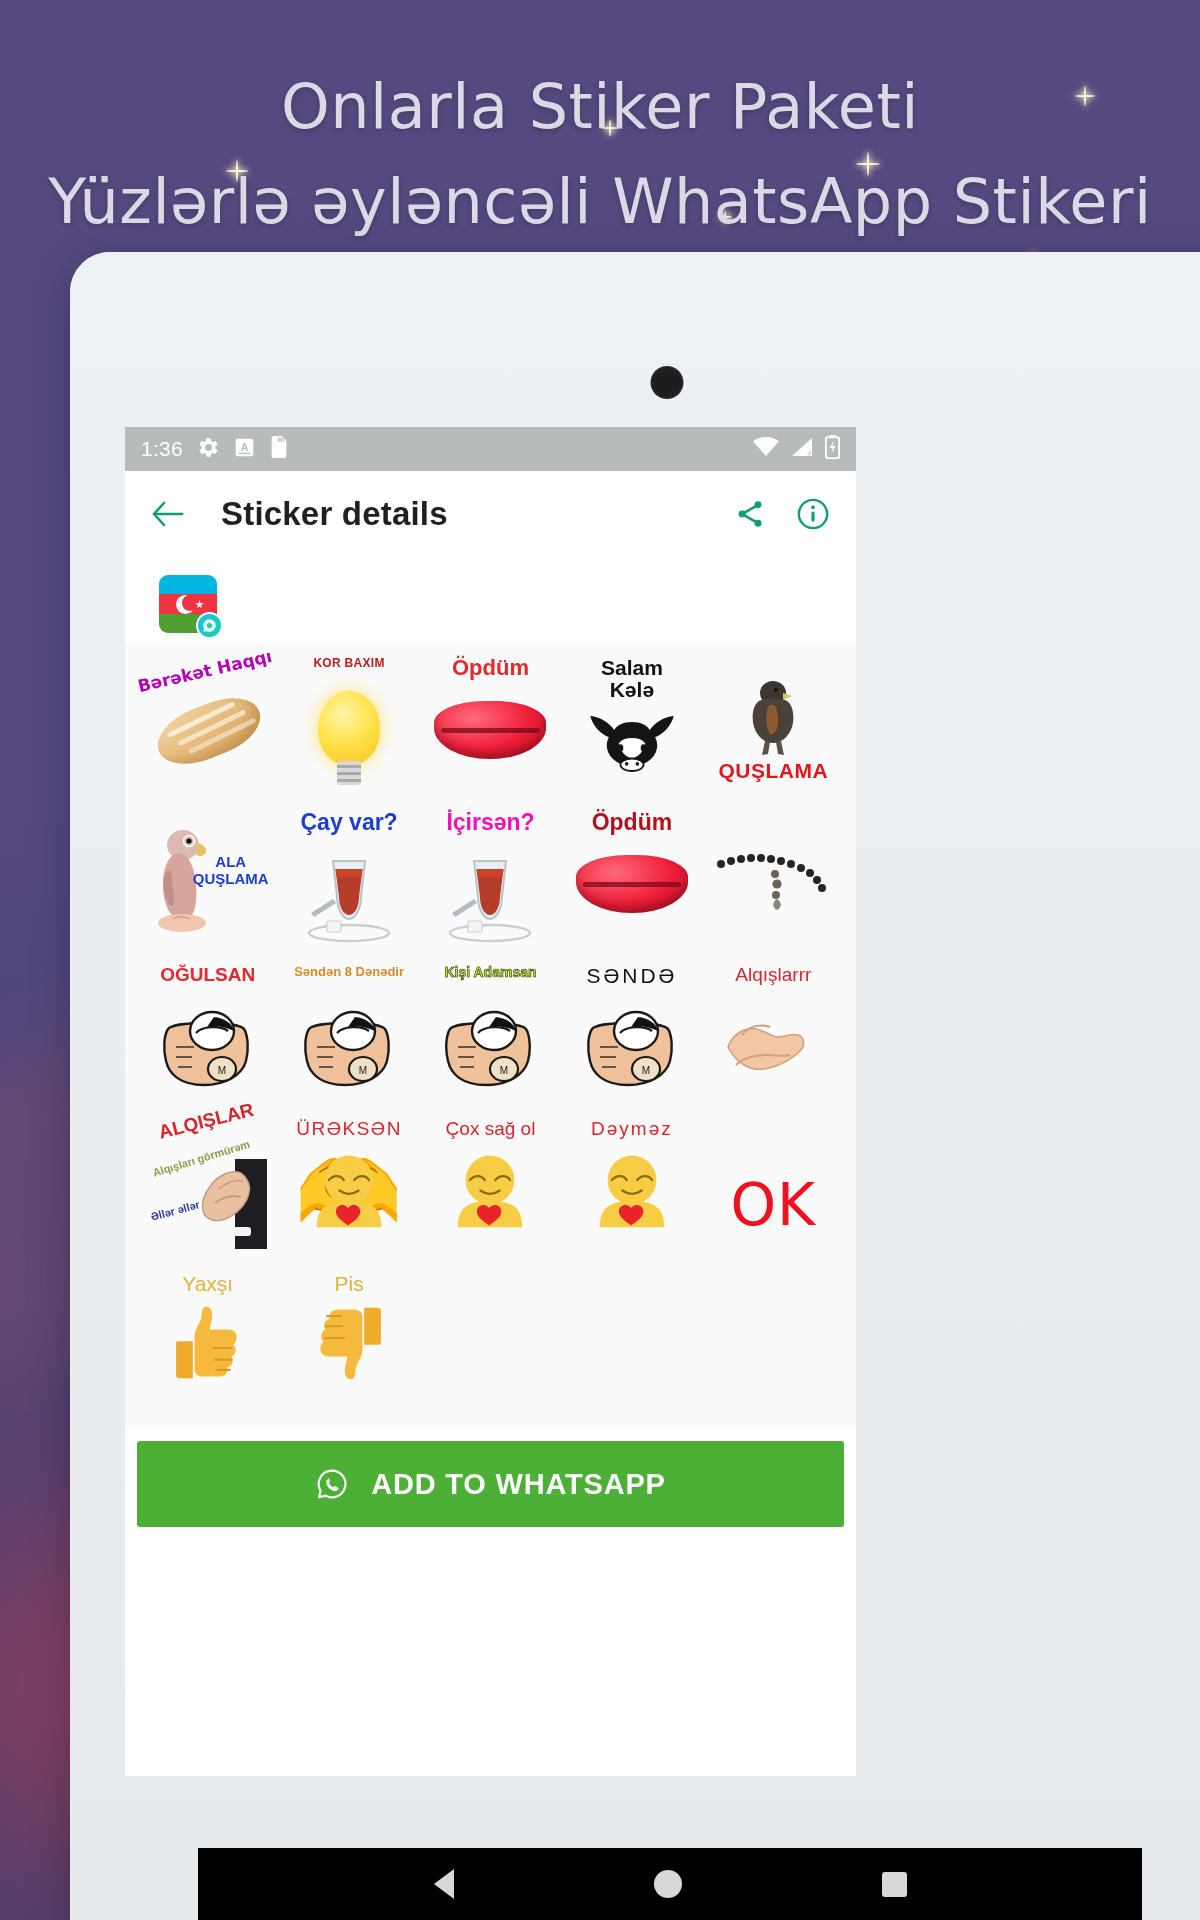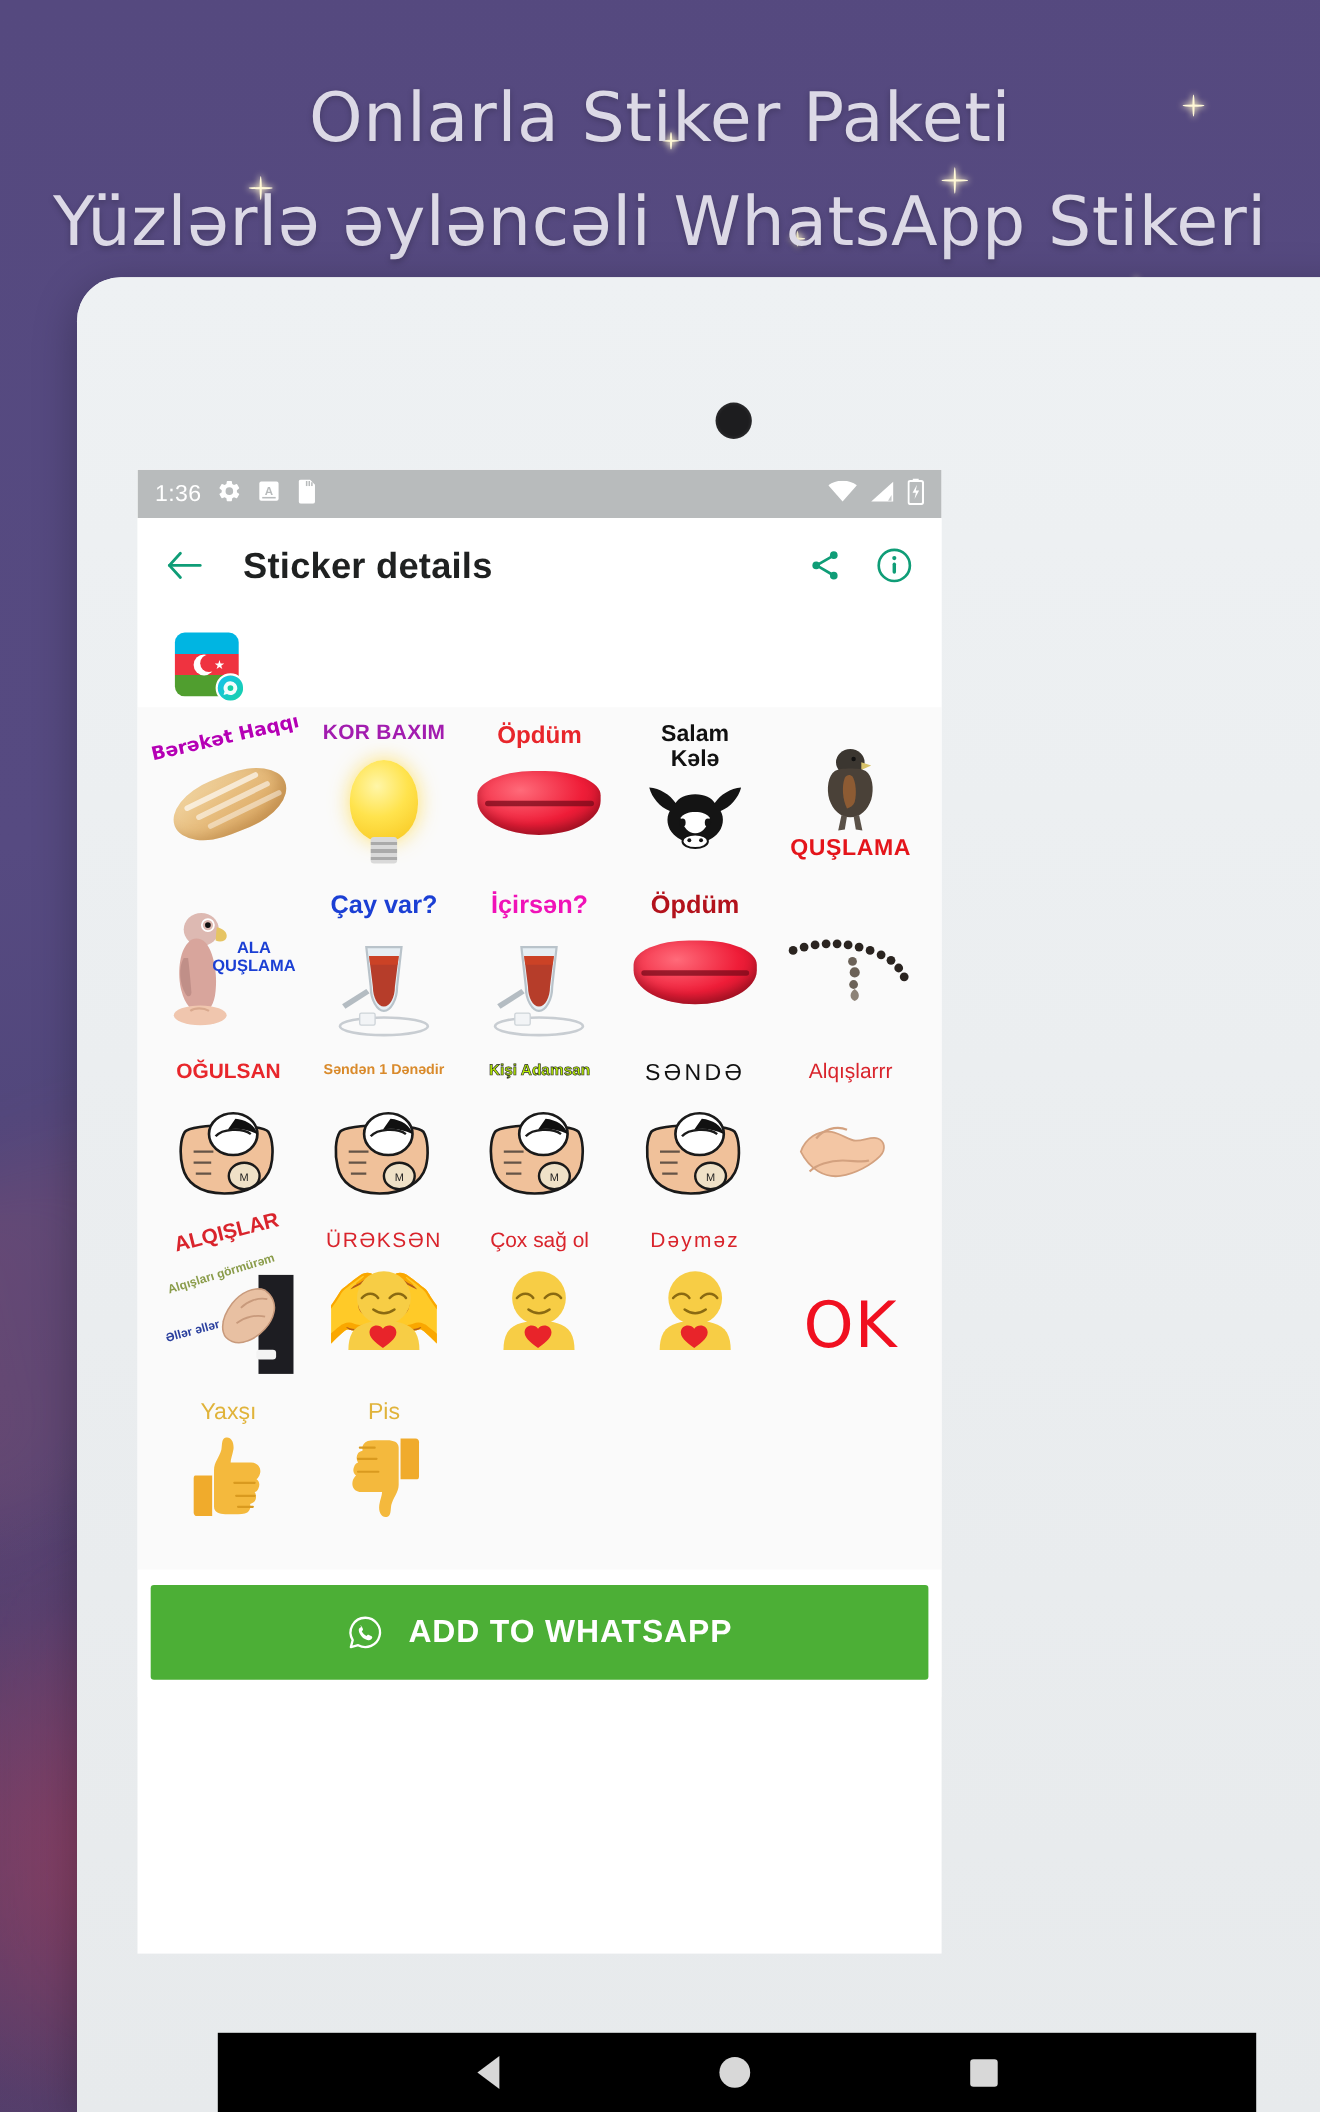--- a/index.html
+++ b/index.html
@@ -162,21 +162,21 @@
     position:absolute; left:50%; transform: translateX(-50%);
     white-space: nowrap; font-weight: 800; line-height: 1;
     pointer-events: none;
   }
   .cap-top { top: 4px; }
 
   
   .c-magenta { color:#b500b5; font-size: 17px; font-family:"DejaVu Sans",sans-serif;
                transform: translateX(-50%) rotate(-13deg); top: 10px; left: 48%;
                text-shadow: 1px 1px 0 #ffffff; }
-  .c-orange  { color:#a21caf; font-size: 19px; letter-spacing:.3px; }
+  .c-orange  { color:#b91c1c; font-size: 12px; letter-spacing:.3px; }
   .c-red     { color:#e8262b; font-size: 22px; }
   .c-black   { color:#111; font-size: 21px; text-align:center; }
   .c-blue    { color:#1b3fd4; font-size: 23px; }
   .c-pink    { color:#f012b8; font-size: 23px; }
   .c-dkred   { color:#b3121c; font-size: 23px; }
   .c-redbig  { color:#e4151b; font-size: 21px; letter-spacing:.5px; }
   .c-oran2   { color:#d98a2b; font-size: 13px; }
   .c-green   { color:#b8f000; font-size: 14px; -webkit-text-stroke:.6px #2a2a2a; }
   .c-thin    { color:#111; font-size: 21px; font-weight:400; letter-spacing: 3px; }
   .c-redthin { color:#d9242c; font-size: 19px; font-weight:400; }
@@ -550,21 +550,21 @@
                 <path d="M20 52h18M20 62h16M22 72h14" stroke="#1a1a1a" stroke-width="2" fill="none" opacity=".65"></path>
                 <ellipse cx="66" cy="74" rx="14" ry="12" fill="#efe1c7" stroke="#1a1a1a" stroke-width="2.2"></ellipse>
                 <text x="66" y="79" font-size="10" text-anchor="middle" fill="#1a1a1a" font-family="Liberation Sans, sans-serif">M</text>
               </svg>
             </div>
           </div>
         </div>
 
         <div class="cell">
           <div class="sticker">
-            <span class="cap cap-top c-oran2">Səndən 1 Dənədir</span>
+            <span class="cap cap-top c-oran2">Səndən 8 Dənədir</span>
             <div class="fist">
               <svg viewBox="0 0 104 96">
                 <path d="M12 34c-4 6-5 20-2 32 3 13 14 24 38 24 22 0 38-10 42-24 3-11 2-26-2-32-6-8-70-8-76 0z" fill="#f0c19a" stroke="#1a1a1a" stroke-width="2.4"></path>
                 <ellipse cx="56" cy="36" rx="22" ry="19" fill="#fff" stroke="#1a1a1a" stroke-width="2.4"></ellipse>
                 <path d="M40 38c6-7 24-8 32-2" fill="none" stroke="#1a1a1a" stroke-width="2.2"></path>
                 <path d="M58 22c10 1 18 6 20 14-9-4-18-6-27-4z" fill="#111"></path>
                 <path d="M20 52h18M20 62h16M22 72h14" stroke="#1a1a1a" stroke-width="2" fill="none" opacity=".65"></path>
                 <ellipse cx="66" cy="74" rx="14" ry="12" fill="#efe1c7" stroke="#1a1a1a" stroke-width="2.2"></ellipse>
                 <text x="66" y="79" font-size="10" text-anchor="middle" fill="#1a1a1a" font-family="Liberation Sans, sans-serif">M</text>
               </svg>

